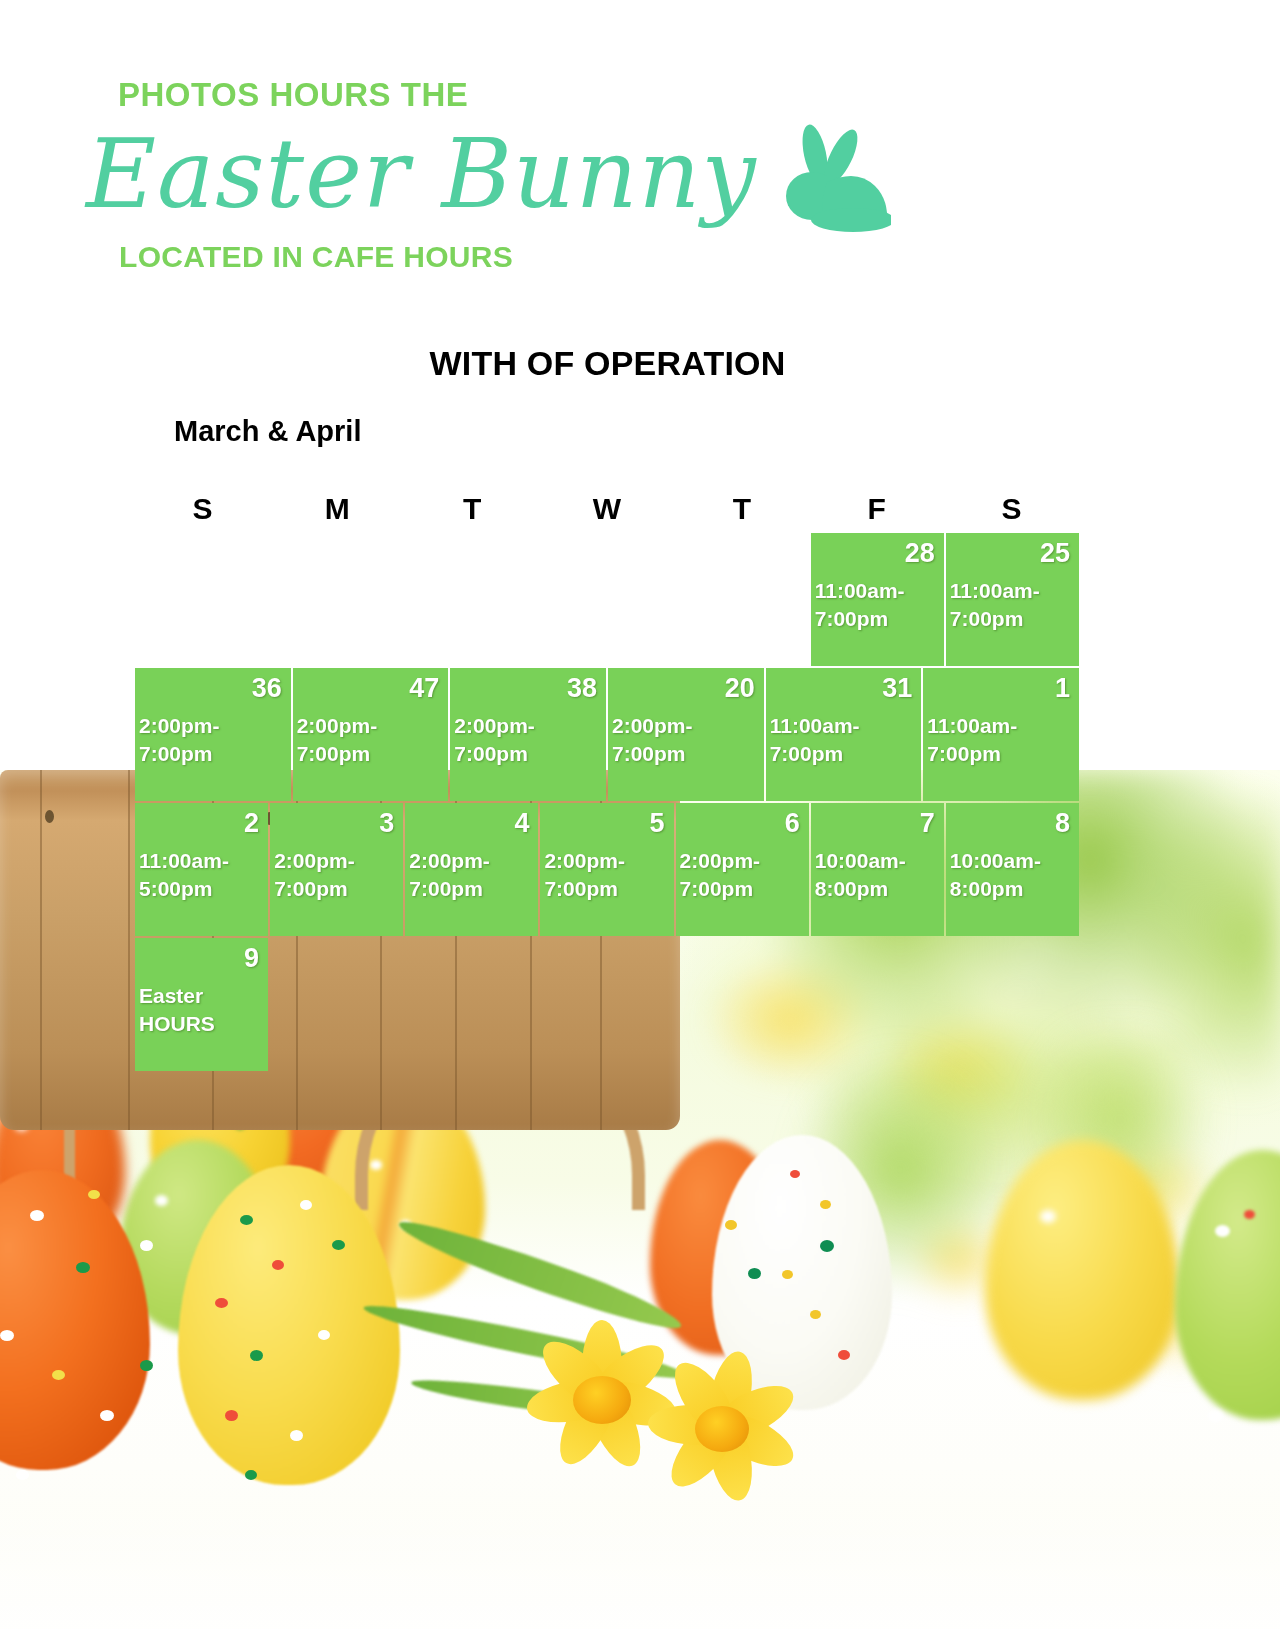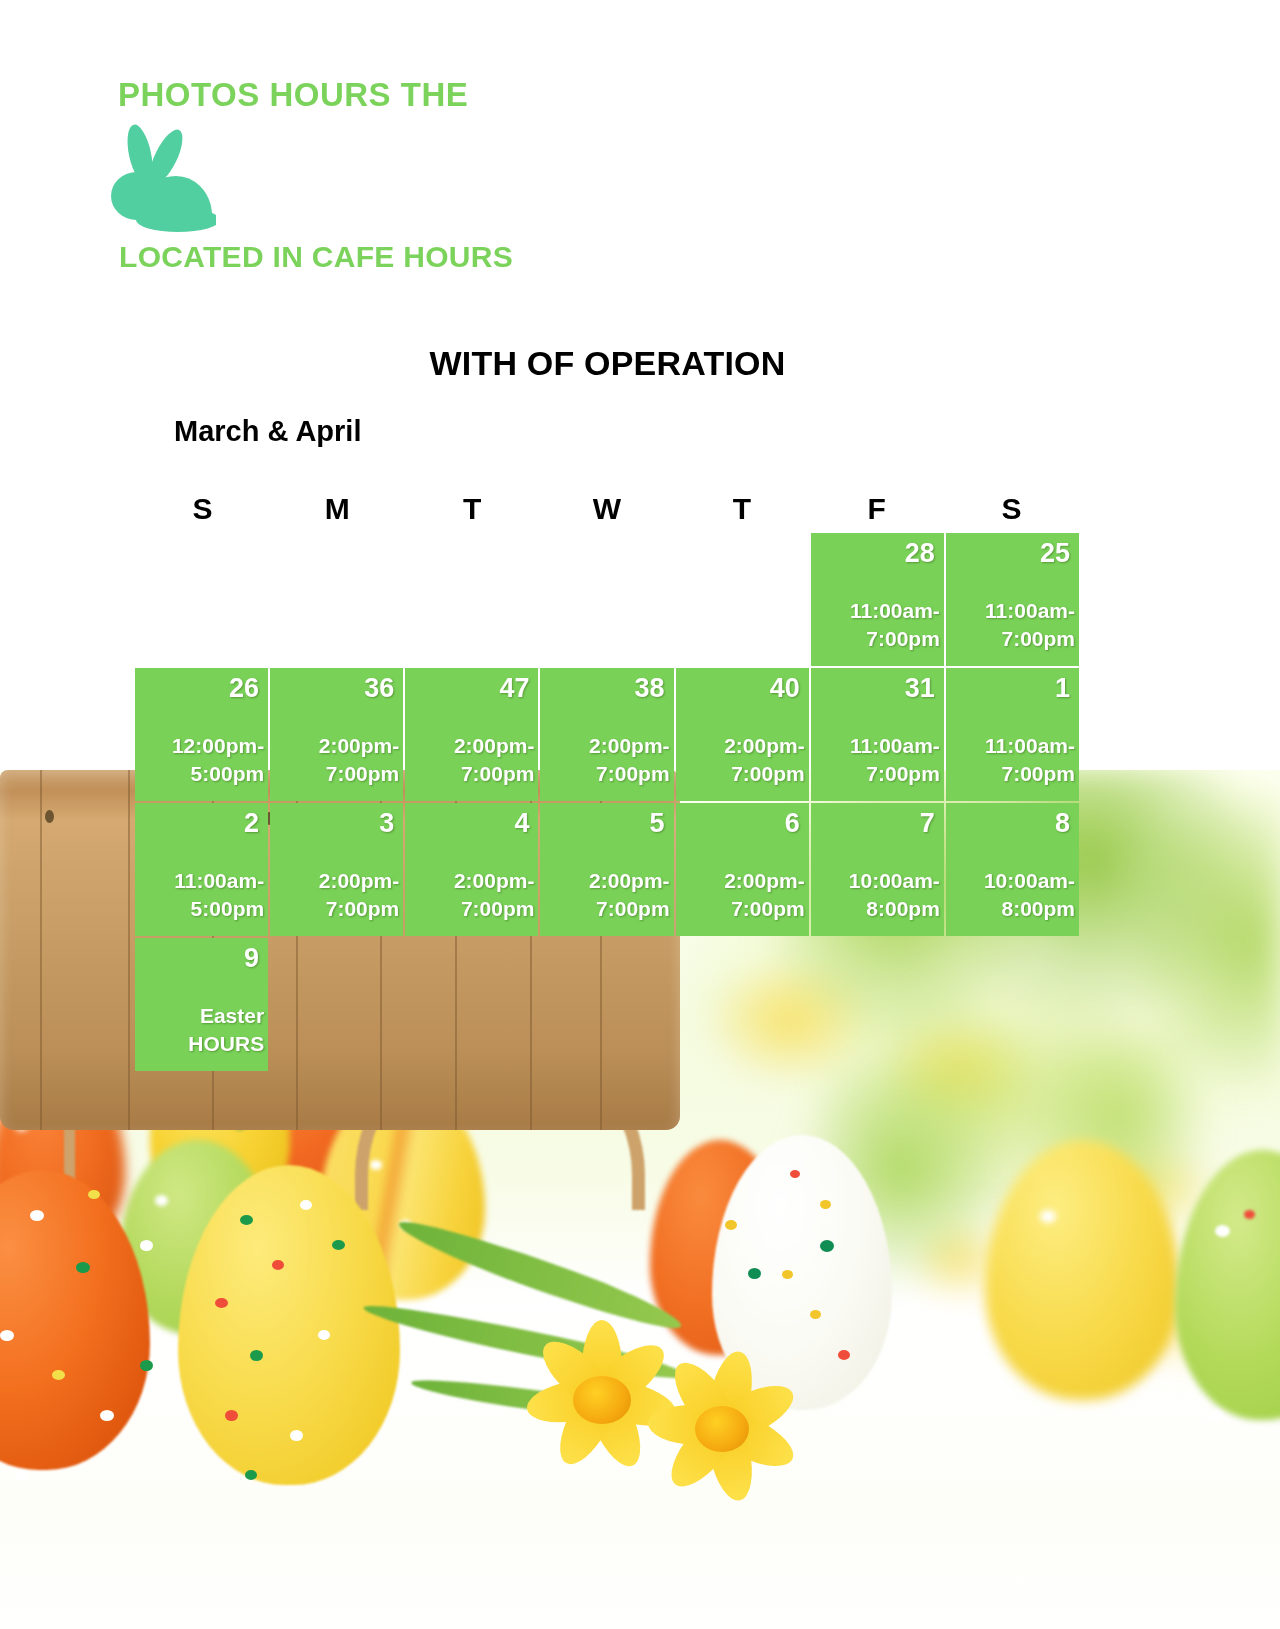--- a/index.html
+++ b/index.html
@@ -181,22 +181,22 @@
     position: relative;
     color: #ffffff;
     text-shadow: 1px 1px 2px rgba(60,110,30,.55);
   }
   .cell.empty { background: transparent; }
   .daynum {
     position: absolute; right: 9px; top: 7px;
     font-size: 27px; font-weight: 700; line-height: 1;
   }
   .hourstxt {
-    position: absolute; left: 0; right: 0; top: 64px;
-    text-align: right;
+    position: absolute; left: 0; right: 0; top: 44px;
+    text-align: left;
     font-size: 21px; font-weight: 700; line-height: 1.35;
     padding: 0 4px;
     word-break: break-word;
   }
 </style>
 </head>
 <body>
 
 <div id="poster">
 
@@ -324,20 +324,21 @@
       <div class="trumpet" style="left:13px; top:46px; width:54px; height:46px;"></div>
     </div>
 
     <div class="layer sheen"></div>
   </div>
 
   <div id="header">
     <div class="kicker">PHOTOS HOURS THE</div>
 
     <div class="script-line">
+      <span class="script">Easter Bunny</span>
       <span class="bunny-icon">
         <svg width="112" height="108" viewBox="0 0 112 108" aria-hidden="true">
           <g fill="#52cfa0">
 
             <ellipse cx="36" cy="30" rx="11" ry="30" transform="rotate(-12 36 30)"></ellipse>
 
             <ellipse cx="62" cy="33" rx="11" ry="30" transform="rotate(26 62 33)"></ellipse>
 
             <ellipse cx="33" cy="72" rx="26" ry="24"></ellipse>
 
@@ -392,45 +393,39 @@
             <div class="cellwrap">
               <div class="cell">
                 <div class="daynum">25</div>
                 <div class="hourstxt">11:00am-7:00pm</div>
               </div>
             </div>
           </div>
           <div class="week">
             <div class="cellwrap">
               <div class="cell">
-                <div class="daynum">26</div>
-                <div class="hourstxt">12:00pm-5:00pm</div>
-              </div>
-            </div>
-            <div class="cellwrap">
-              <div class="cell">
                 <div class="daynum">36</div>
                 <div class="hourstxt">2:00pm-7:00pm</div>
               </div>
             </div>
             <div class="cellwrap">
               <div class="cell">
                 <div class="daynum">47</div>
                 <div class="hourstxt">2:00pm-7:00pm</div>
               </div>
             </div>
             <div class="cellwrap">
               <div class="cell">
                 <div class="daynum">38</div>
                 <div class="hourstxt">2:00pm-7:00pm</div>
               </div>
             </div>
             <div class="cellwrap">
               <div class="cell">
-                <div class="daynum">40</div>
+                <div class="daynum">20</div>
                 <div class="hourstxt">2:00pm-7:00pm</div>
               </div>
             </div>
             <div class="cellwrap">
               <div class="cell">
                 <div class="daynum">31</div>
                 <div class="hourstxt">11:00am-7:00pm</div>
               </div>
             </div>
             <div class="cellwrap">

